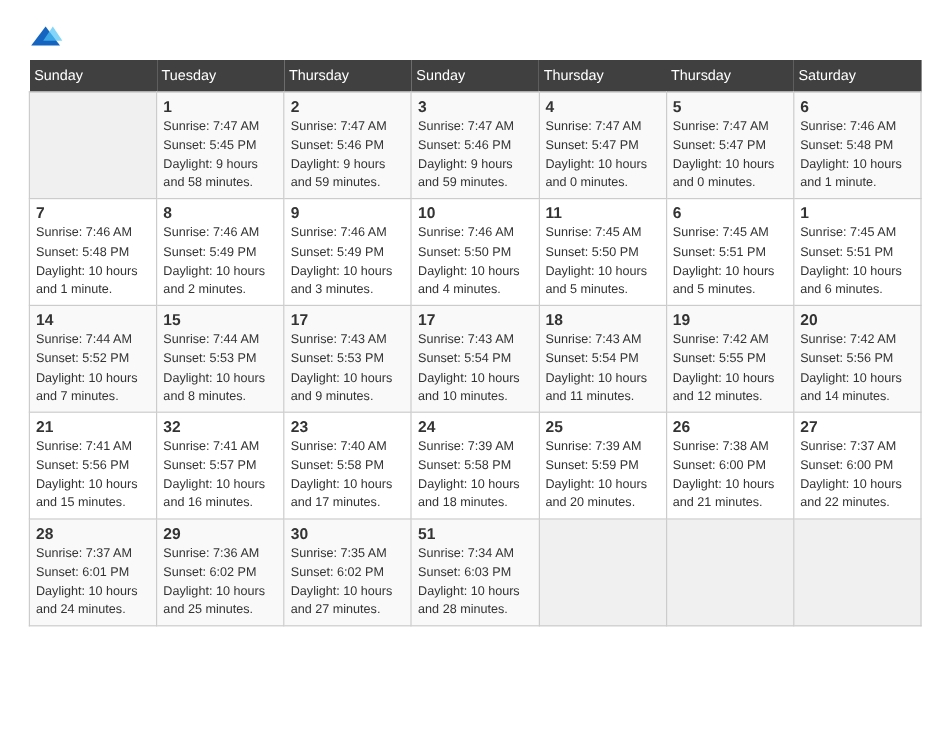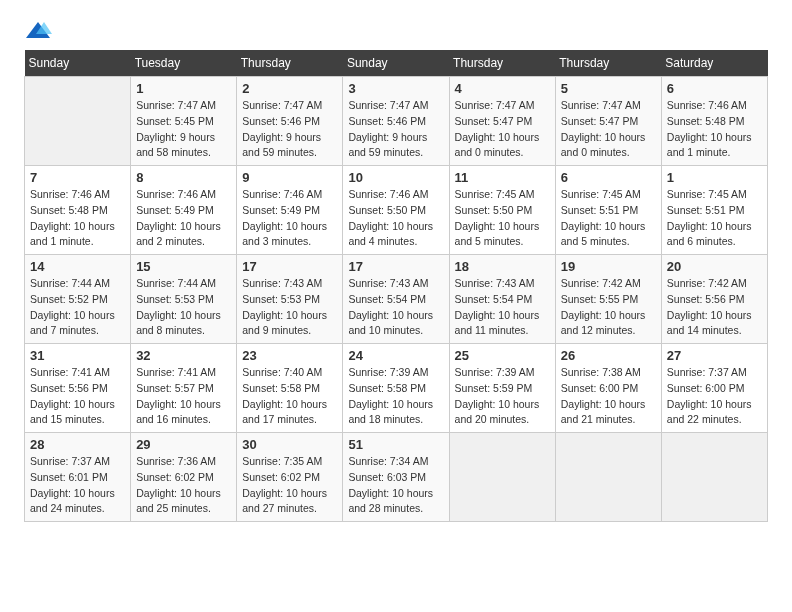--- a/index.html
+++ b/index.html
@@ -205,21 +205,21 @@
           <span class="day-number">19</span>
           <div class="day-info">Sunrise: 7:42 AM<br>Sunset: 5:55 PM<br>Daylight: 10 hours<br>and 12 minutes.</div>
         </td>
         <td>
           <span class="day-number">20</span>
           <div class="day-info">Sunrise: 7:42 AM<br>Sunset: 5:56 PM<br>Daylight: 10 hours<br>and 14 minutes.</div>
         </td>
       </tr>
       <tr>
         <td>
-          <span class="day-number">31</span>
+          <span class="day-number">21</span>
           <div class="day-info">Sunrise: 7:41 AM<br>Sunset: 5:56 PM<br>Daylight: 10 hours<br>and 15 minutes.</div>
         </td>
         <td>
           <span class="day-number">32</span>
           <div class="day-info">Sunrise: 7:41 AM<br>Sunset: 5:57 PM<br>Daylight: 10 hours<br>and 16 minutes.</div>
         </td>
         <td>
           <span class="day-number">23</span>
           <div class="day-info">Sunrise: 7:40 AM<br>Sunset: 5:58 PM<br>Daylight: 10 hours<br>and 17 minutes.</div>
         </td>

